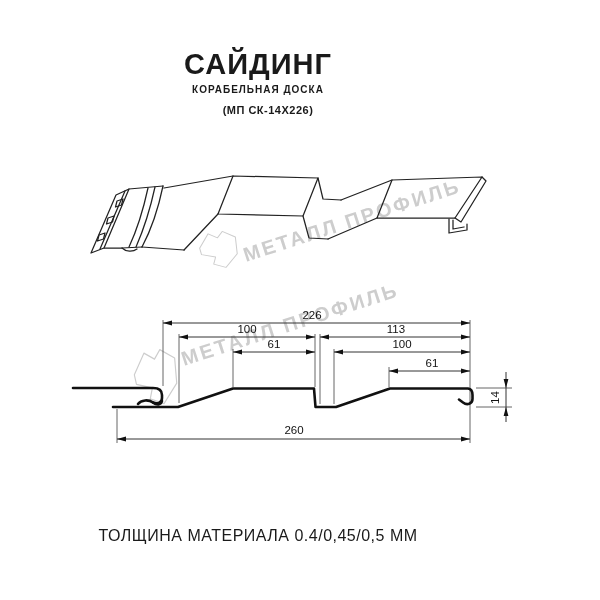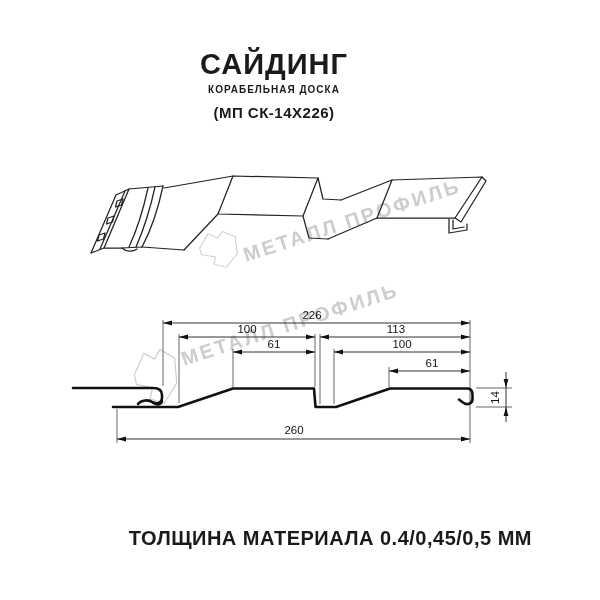--- a/index.html
+++ b/index.html
@@ -1,24 +1,24 @@
 <!DOCTYPE html>
 <html><head>
 <meta charset="utf-8">
 <style>
   html,body{margin:0;padding:0;background:#ffffff;}
   body{
     width:600px;height:600px;position:relative;overflow:hidden;
     font-family:"Liberation Sans", sans-serif;color:#1a1a1a;
   }
-  .hdr{position:absolute;left:16px;width:516px;text-align:center;}
+  .hdr{position:absolute;left:0;width:516px;text-align:center;}
   .title{top:48px;font-size:29px;font-weight:800;letter-spacing:1px;}
   .subtitle{top:84px;font-size:10px;font-weight:700;letter-spacing:1px;}
-  .code{top:104px;font-size:15px;font-weight:700;letter-spacing:0.5px;}
-  .footer{top:527px;font-size:20px;font-weight:700;letter-spacing:0.5px;text-align:right;}
+  .code{top:104px;font-size:11px;font-weight:700;letter-spacing:0.5px;margin-left:10px;}
+  .footer{top:527px;font-size:16px;font-weight:400;letter-spacing:0.5px;}
   svg{position:absolute;left:0;top:130px;}
   .wm-text{font-size:20px;font-weight:700;letter-spacing:2.5px;fill:#cdcdcd;}
   .wm-logo{fill:none;stroke:#cdcdcd;stroke-width:2.2;stroke-linejoin:round;}
   .art{fill:none;stroke:#222;stroke-width:1.25;stroke-linejoin:round;stroke-linecap:round;}
   .prof{fill:none;stroke:#111;stroke-width:2.6;stroke-linejoin:round;stroke-linecap:round;}
   .ext{stroke:#555;stroke-width:0.9;fill:none;}
   .dim{stroke:#333;stroke-width:1;fill:none;}
   .arr{fill:#111;stroke:none;}
   .dimtxt{font-size:11.5px;fill:#111;}
 </style>

